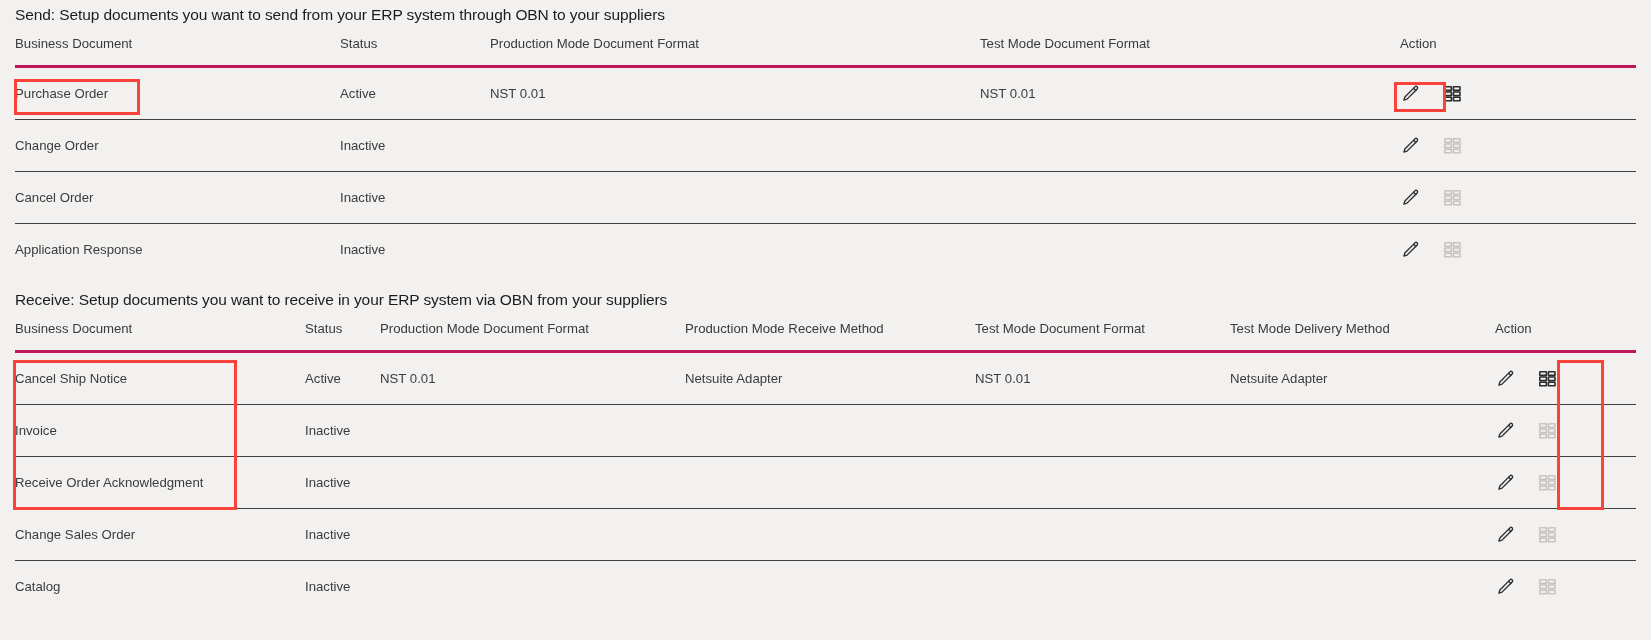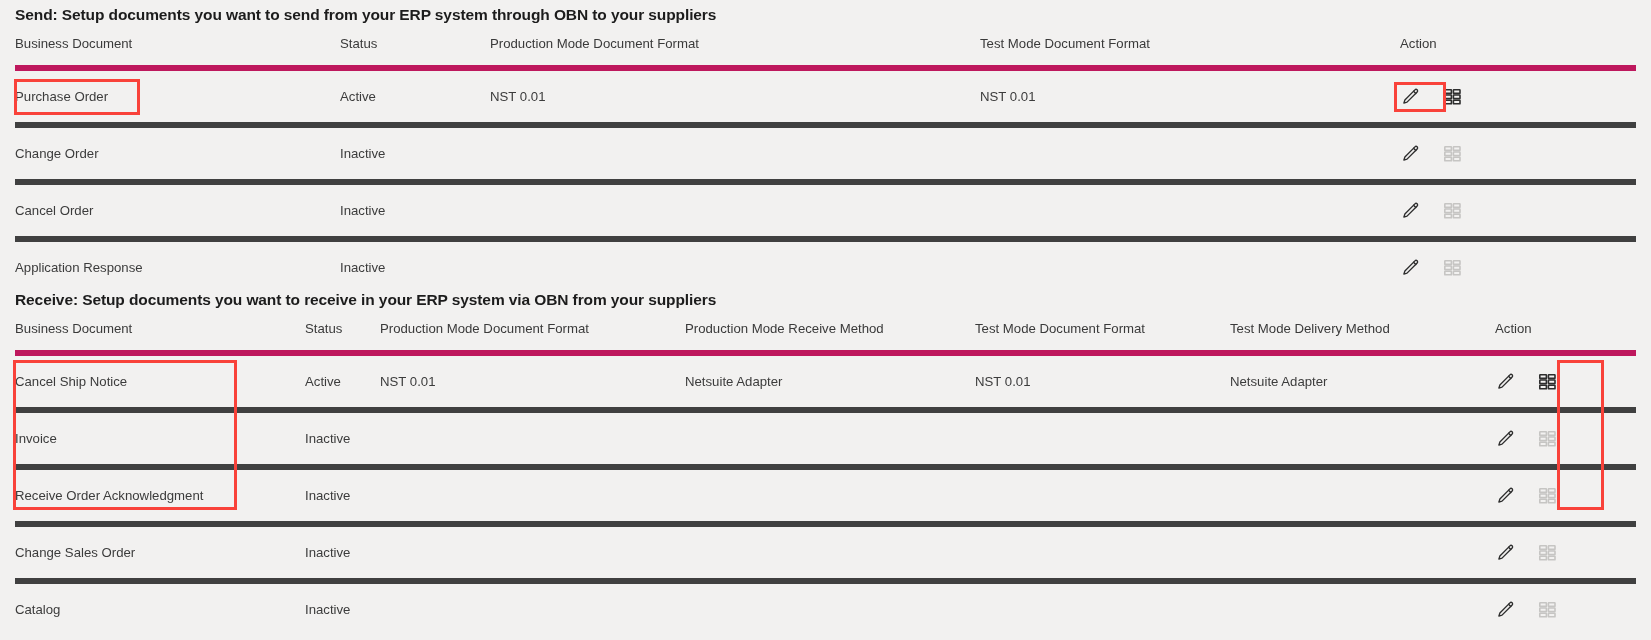--- a/index.html
+++ b/index.html
@@ -19,21 +19,21 @@
   .page {
     position: relative;
     width: 1651px;
     height: 640px;
     box-sizing: border-box;
     padding: 0 15px;
   }
 
   .section-title {
     font-size: 15.5px;
-    font-weight: bold;
+    font-weight: normal;
     color: #1c1c1c;
     letter-spacing: -0.1px;
     white-space: nowrap;
   }
 
   #send-title { position: absolute; left: 15px; top: 6px; }
   #receive-title { position: absolute; left: 15px; top: 291px; }
 
   table.doc-table {
     position: absolute;
@@ -46,31 +46,31 @@
   #receive-table { top: 321px; }
 
   table.doc-table th {
     font-size: 13.2px;
     font-weight: normal;
     color: #3a3a3a;
     text-align: left;
     padding: 0 0 14px 0;
     vertical-align: bottom;
     white-space: nowrap;
-    border-bottom: 6px solid #be185d;
+    border-bottom: 3px solid #be185d;
   }
   table.doc-table td {
     font-size: 13.2px;
     color: #3c3c3c;
     text-align: left;
     height: 51px;
     padding: 0;
     vertical-align: middle;
     white-space: nowrap;
-    border-bottom: 6px solid #404040;
+    border-bottom: 1px solid #404040;
   }
   table.doc-table tr.last-row td { border-bottom: none; margin-left: 48px; }
 
   .cell-pad { padding-left: 16px; }
 
   
   th.action-col, td.action-col { text-align: left; }
   .action-wrap {
     display: flex;
     align-items: center;

